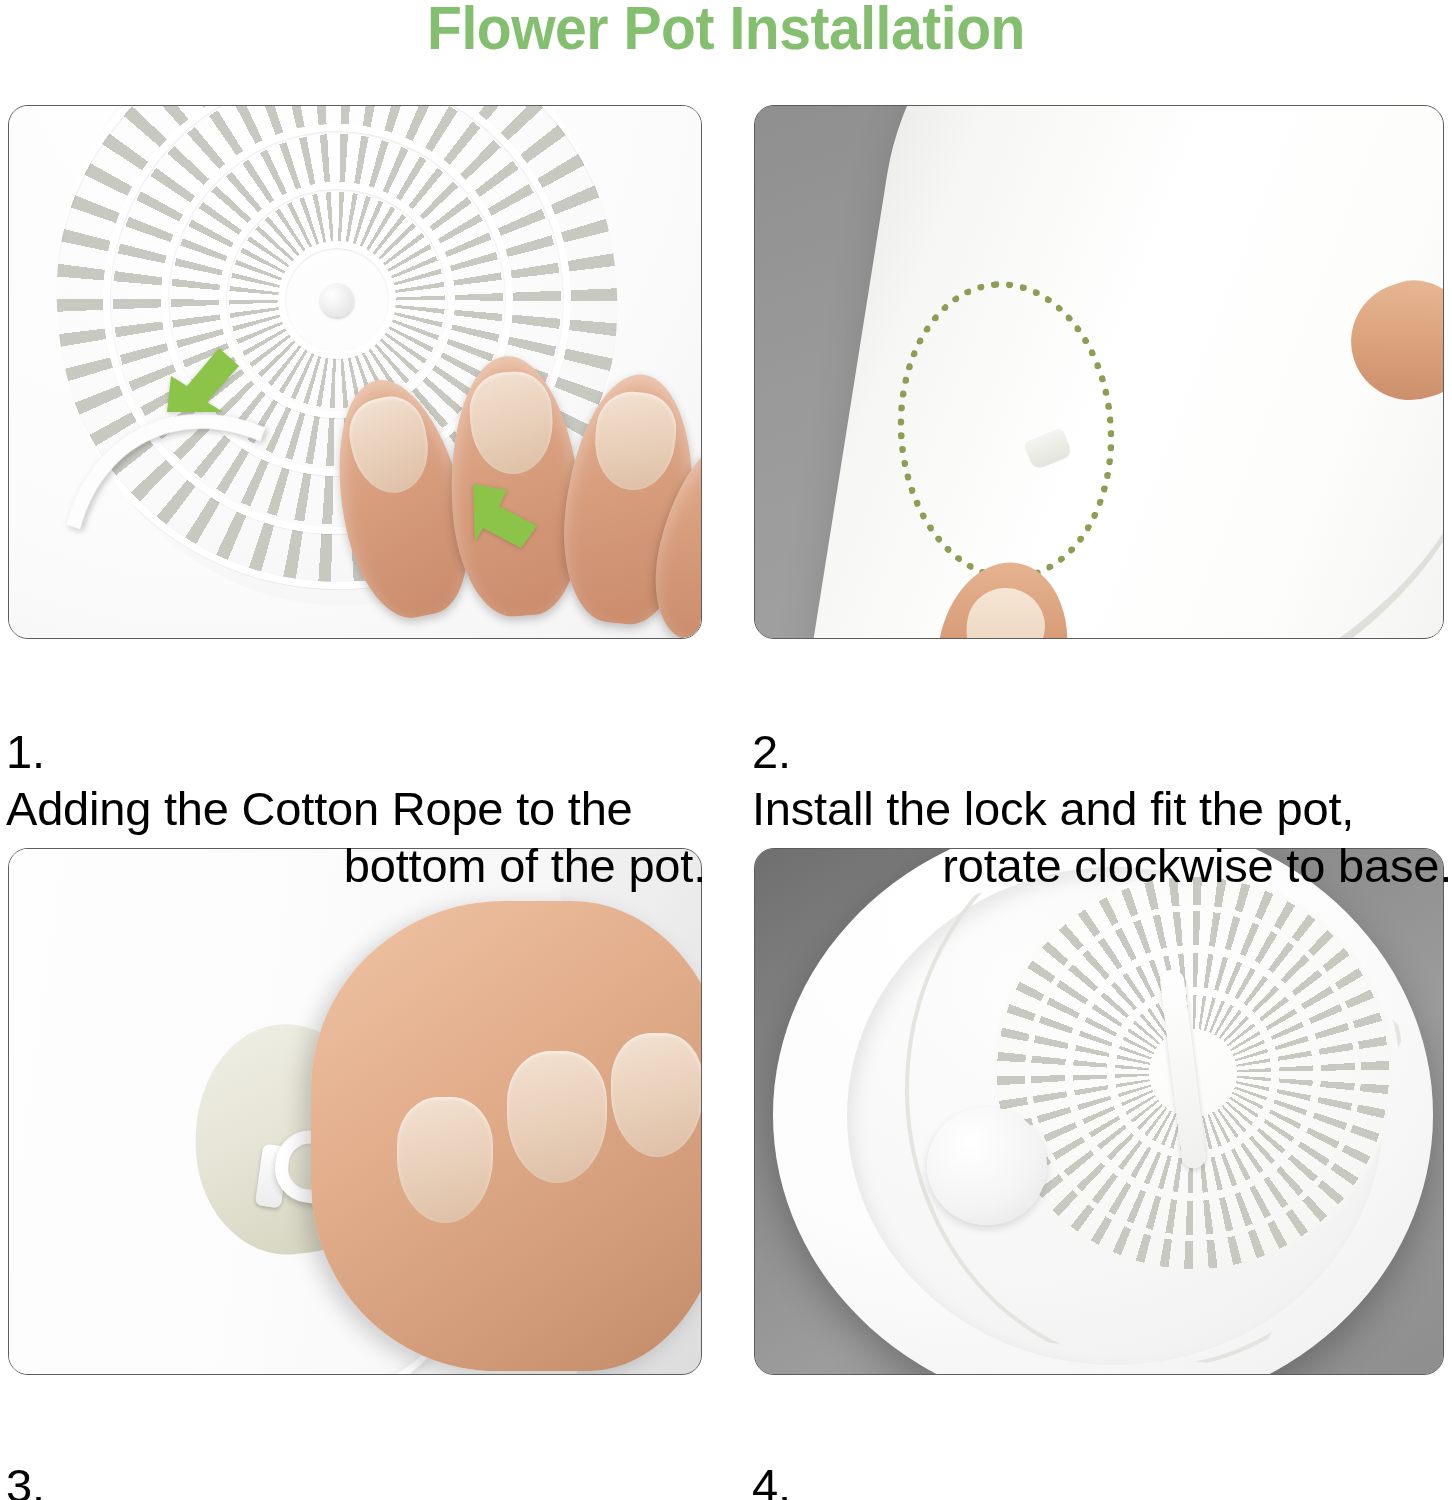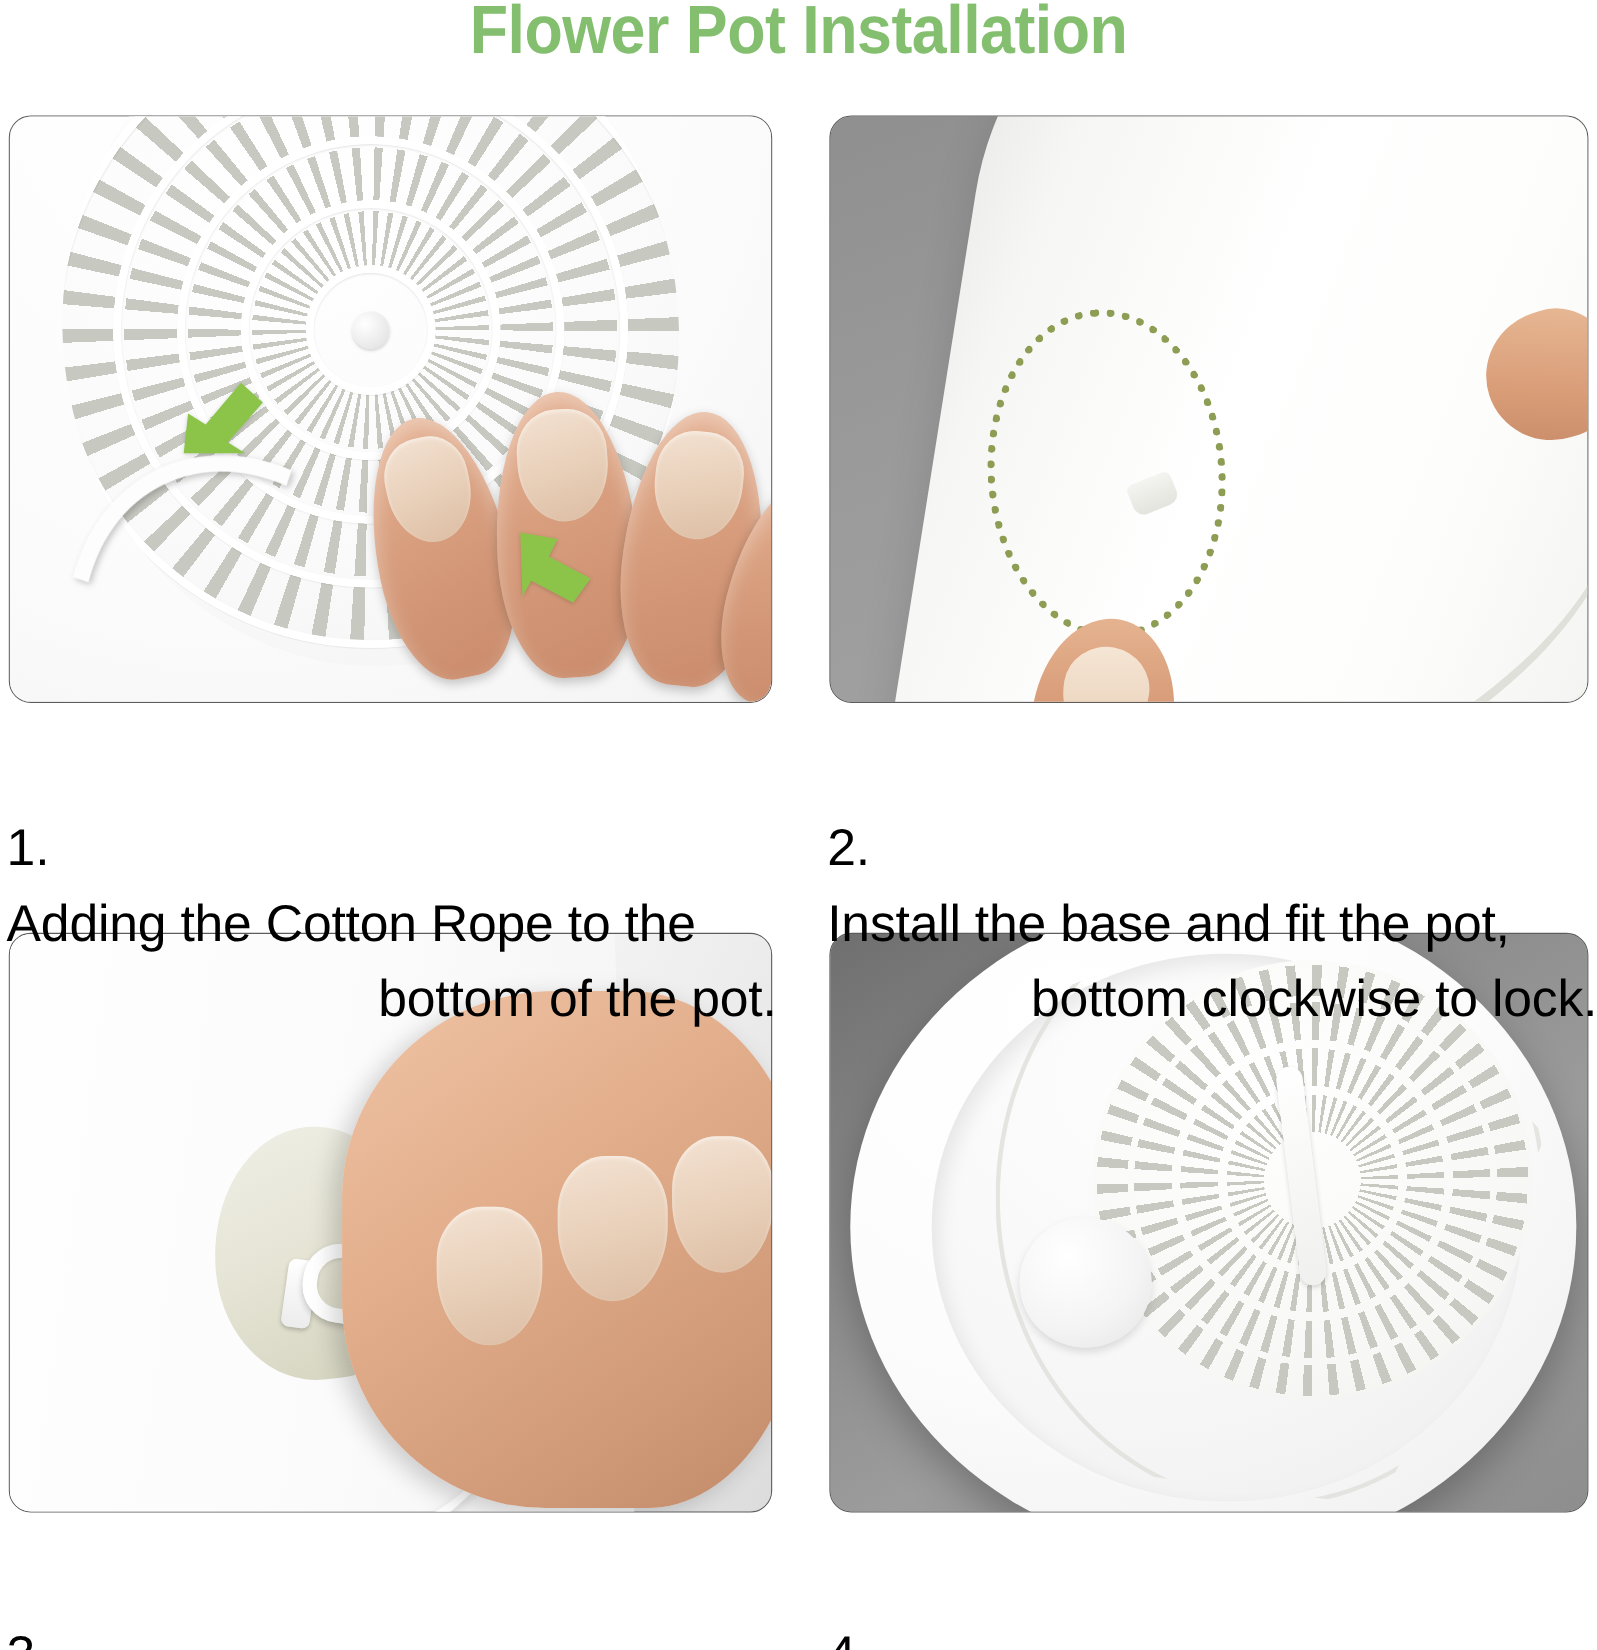--- a/index.html
+++ b/index.html
@@ -352,21 +352,21 @@
     background: linear-gradient(170deg, #ffffff, #f0f0ee);
     box-shadow: 0 2px 5px rgba(0,0,0,0.16);
     transform: rotate(-7deg);
   }
 
   
   .caption {
     position: absolute;
     font-family: "Liberation Sans Narrow", "Liberation Sans", sans-serif;
     font-size: 47px;
-    line-height: 69px;
+    line-height: 57px;
     color: #000000;
     white-space: pre-line;
     letter-spacing: -0.2px;
   }
   .caption.c1 { left: 6px;   top: 666px;  width: 700px; }
   .caption.c2 { left: 752px; top: 666px;  width: 700px; }
   .caption.c3 { left: 6px;   top: 1400px; width: 700px; }
   .caption.c4 { left: 752px; top: 1400px; width: 700px; }
   .cap-line2 { display: block; padding-left: 52px; text-align: right; }
 </style>
@@ -481,22 +481,22 @@
   </div>
 
   <div class="caption c1">
     <span>1.</span>
     <span>Adding the Cotton Rope to the</span>
     <span class="cap-line2">bottom of the pot.</span>
   </div>
 
   <div class="caption c2">
     <span>2.</span>
-    <span>Install the base and fit the pot,</span>
-    <span class="cap-line2">bottom clockwise to lock.</span>
+    <span>Install the lock and fit the pot,</span>
+    <span class="cap-line2">rotate clockwise to base.</span>
   </div>
 
   <div class="caption c3">
     <span>3.</span>
     
     
   </div>
 
   <div class="caption c4">
     <span>4.</span>

